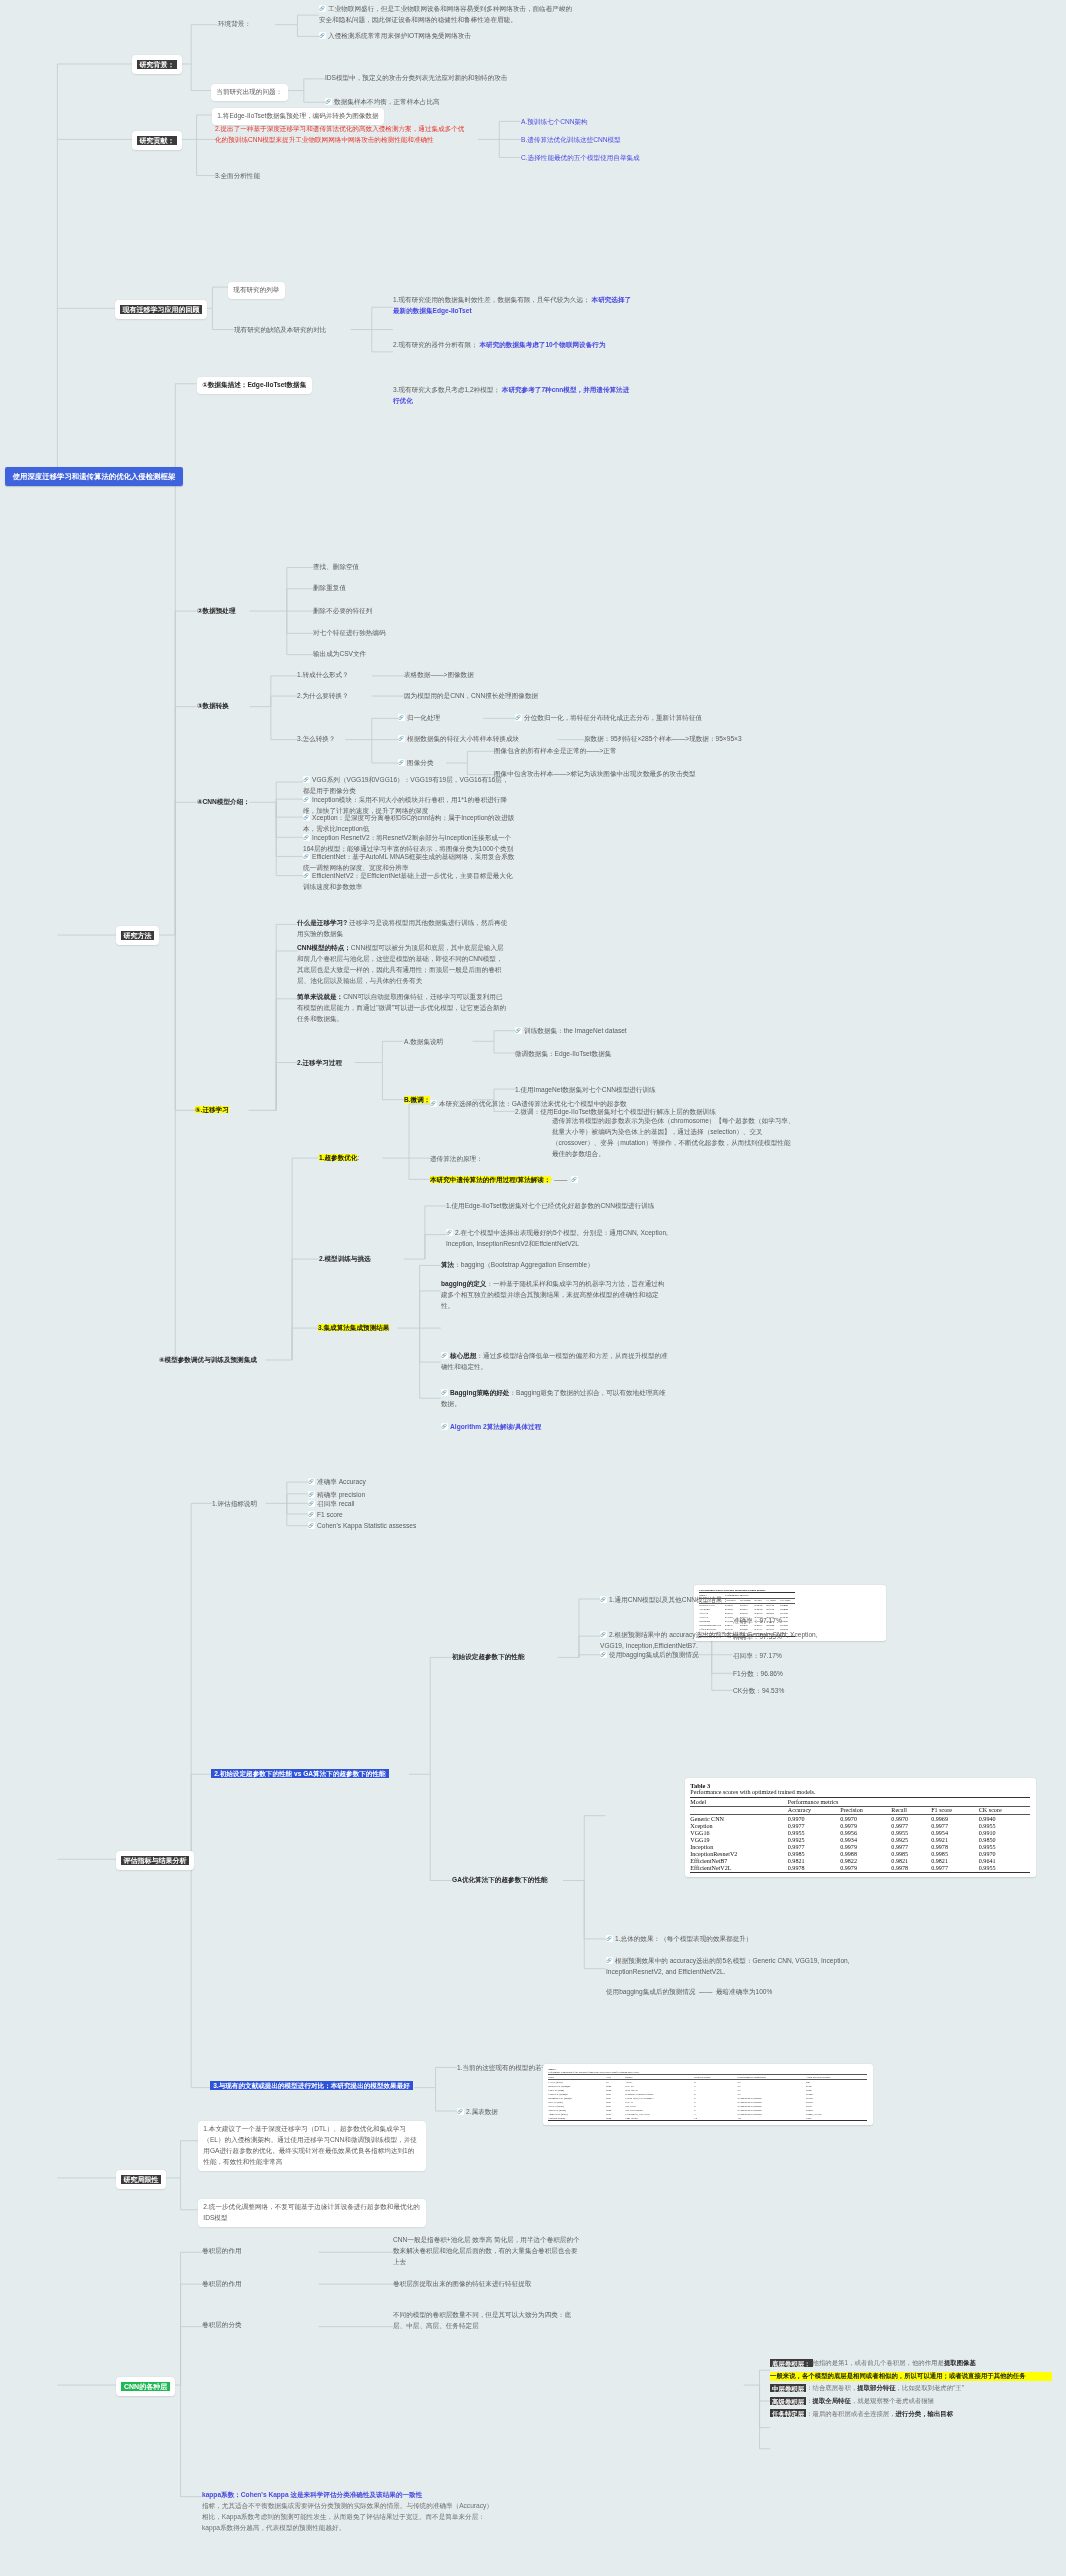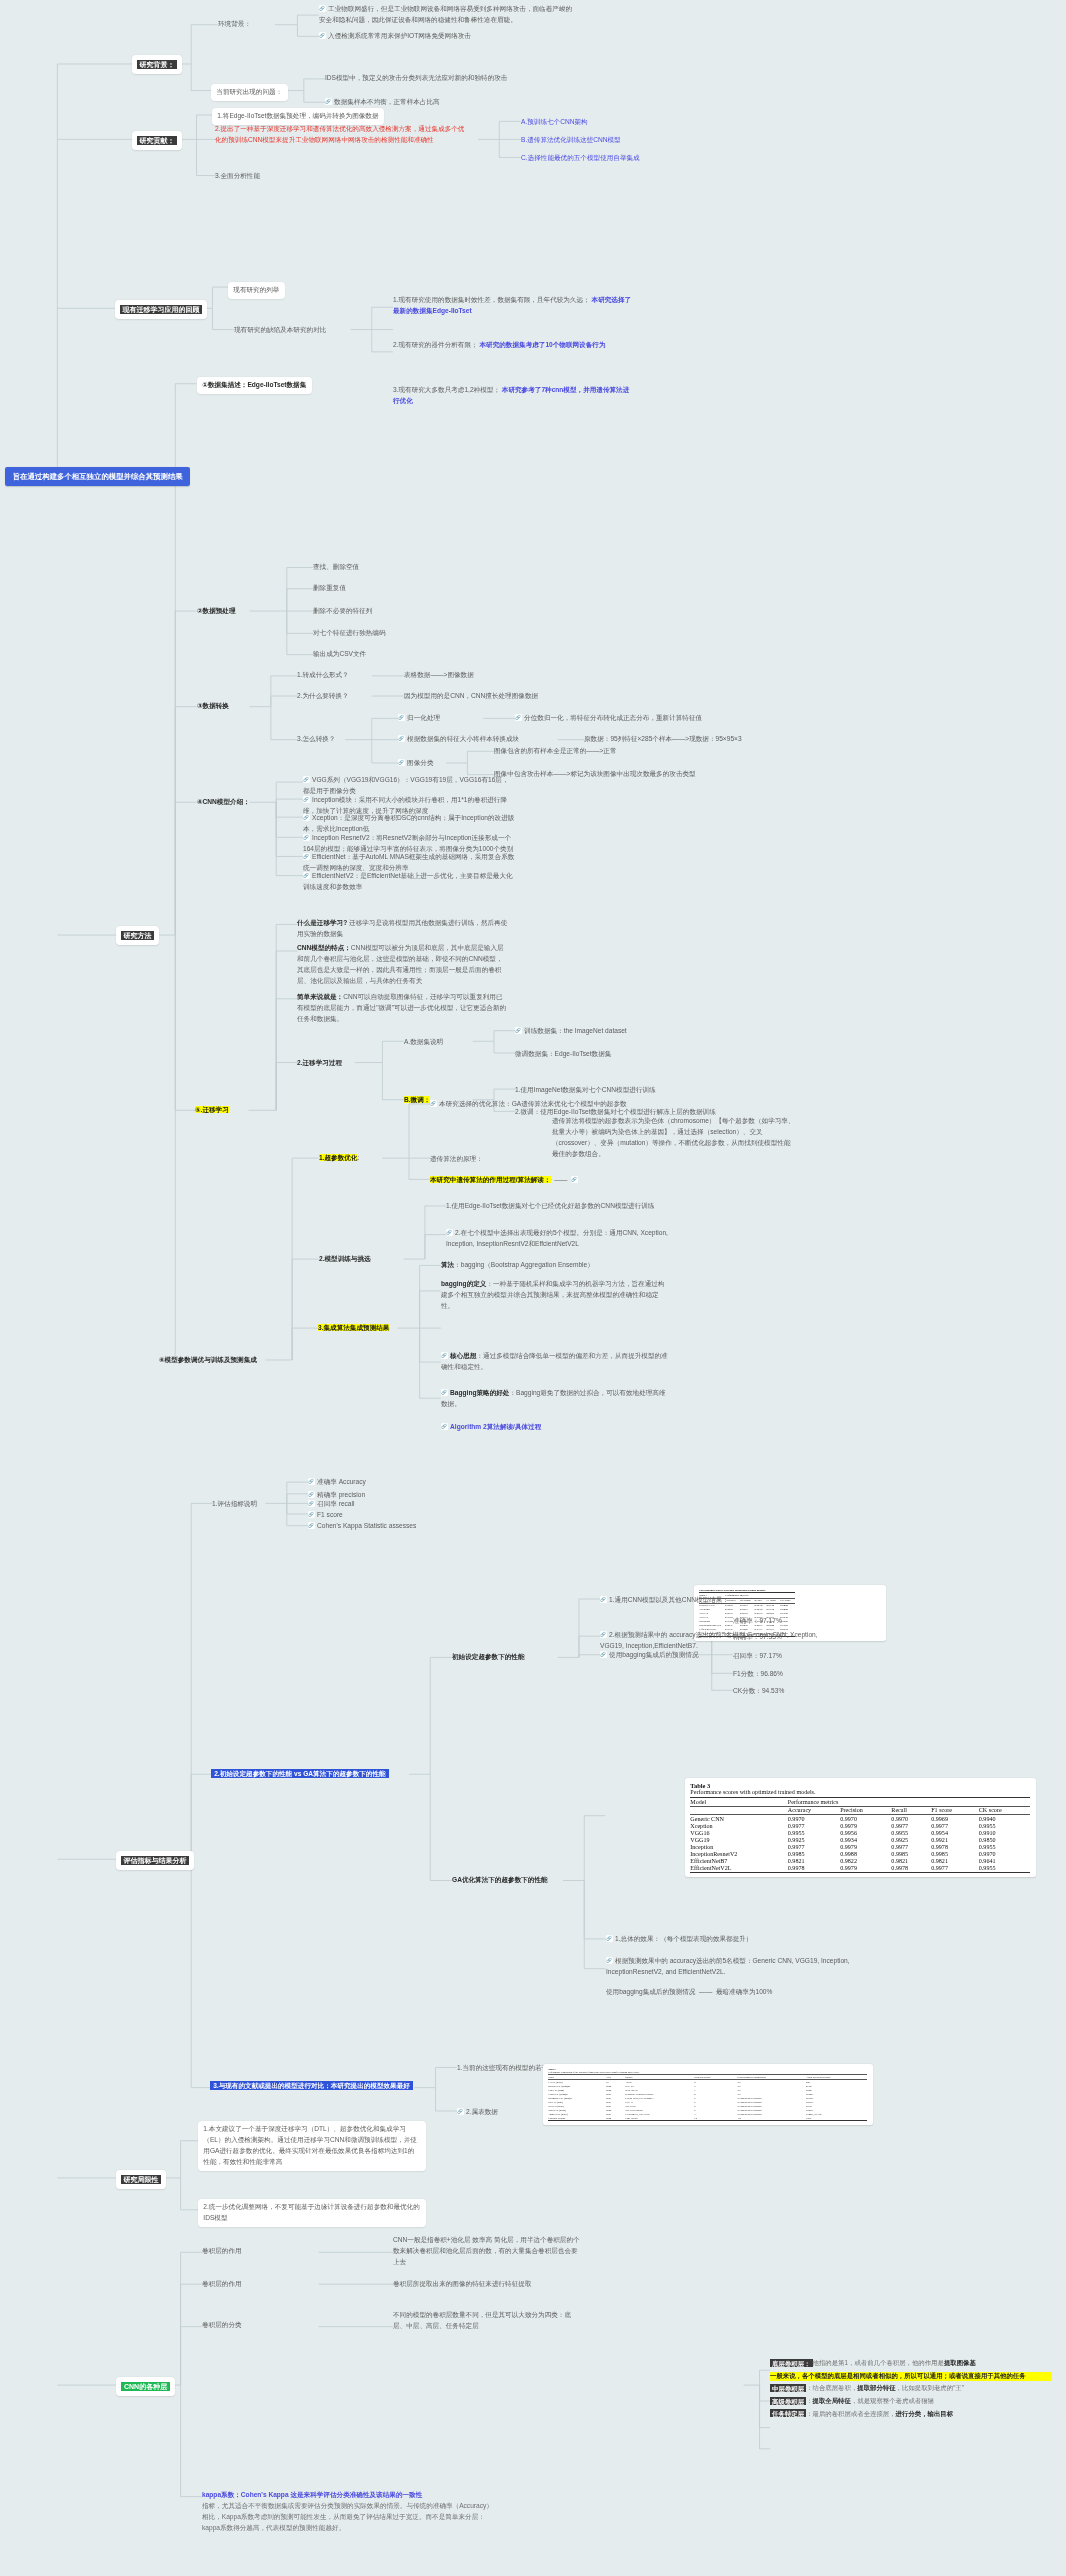--- a/index.html
+++ b/index.html
@@ -201,21 +201,21 @@
     <path d="M600 4380 L740 4380"></path>
 
     <path d="M1400 4490 L1430 4490 L1430 4462 L1450 4462"></path>
     <path d="M1430 4490 L1430 4520 L1450 4520"></path>
     <path d="M1430 4490 L1430 4570 L1450 4570"></path>
     <path d="M1430 4490 L1430 4610 L1450 4610"></path>
   </g>
 </svg>
 
 <div class="node" style="left:5.3px;top:471px;">
-  <span class="root">旨在通过构建多个相互独立的模型并综合其预测结果</span>
+  <span class="root">使用深度迁移学习和遗传算法的优化入侵检测框架</span>
 </div>
 
 <div class="node" style="left:132px;top:55px;">
   <span class="chip-wrap"><span class="chip-dark">研究背景：</span></span>
 </div>
 <div class="node" style="left:218px;top:19px;">
   <span>环境背景：</span>
 </div>
 <div class="node" style="left:319px;top:4.2px;width:255px;">
   <span class="link-ic"></span><span>工业物联网盛行，但是工业物联网设备和网络容易受到多种网络攻击，面临着严峻的安全和隐私问题，因此保证设备和网络的稳健性和鲁棒性迫在眉睫。</span>

